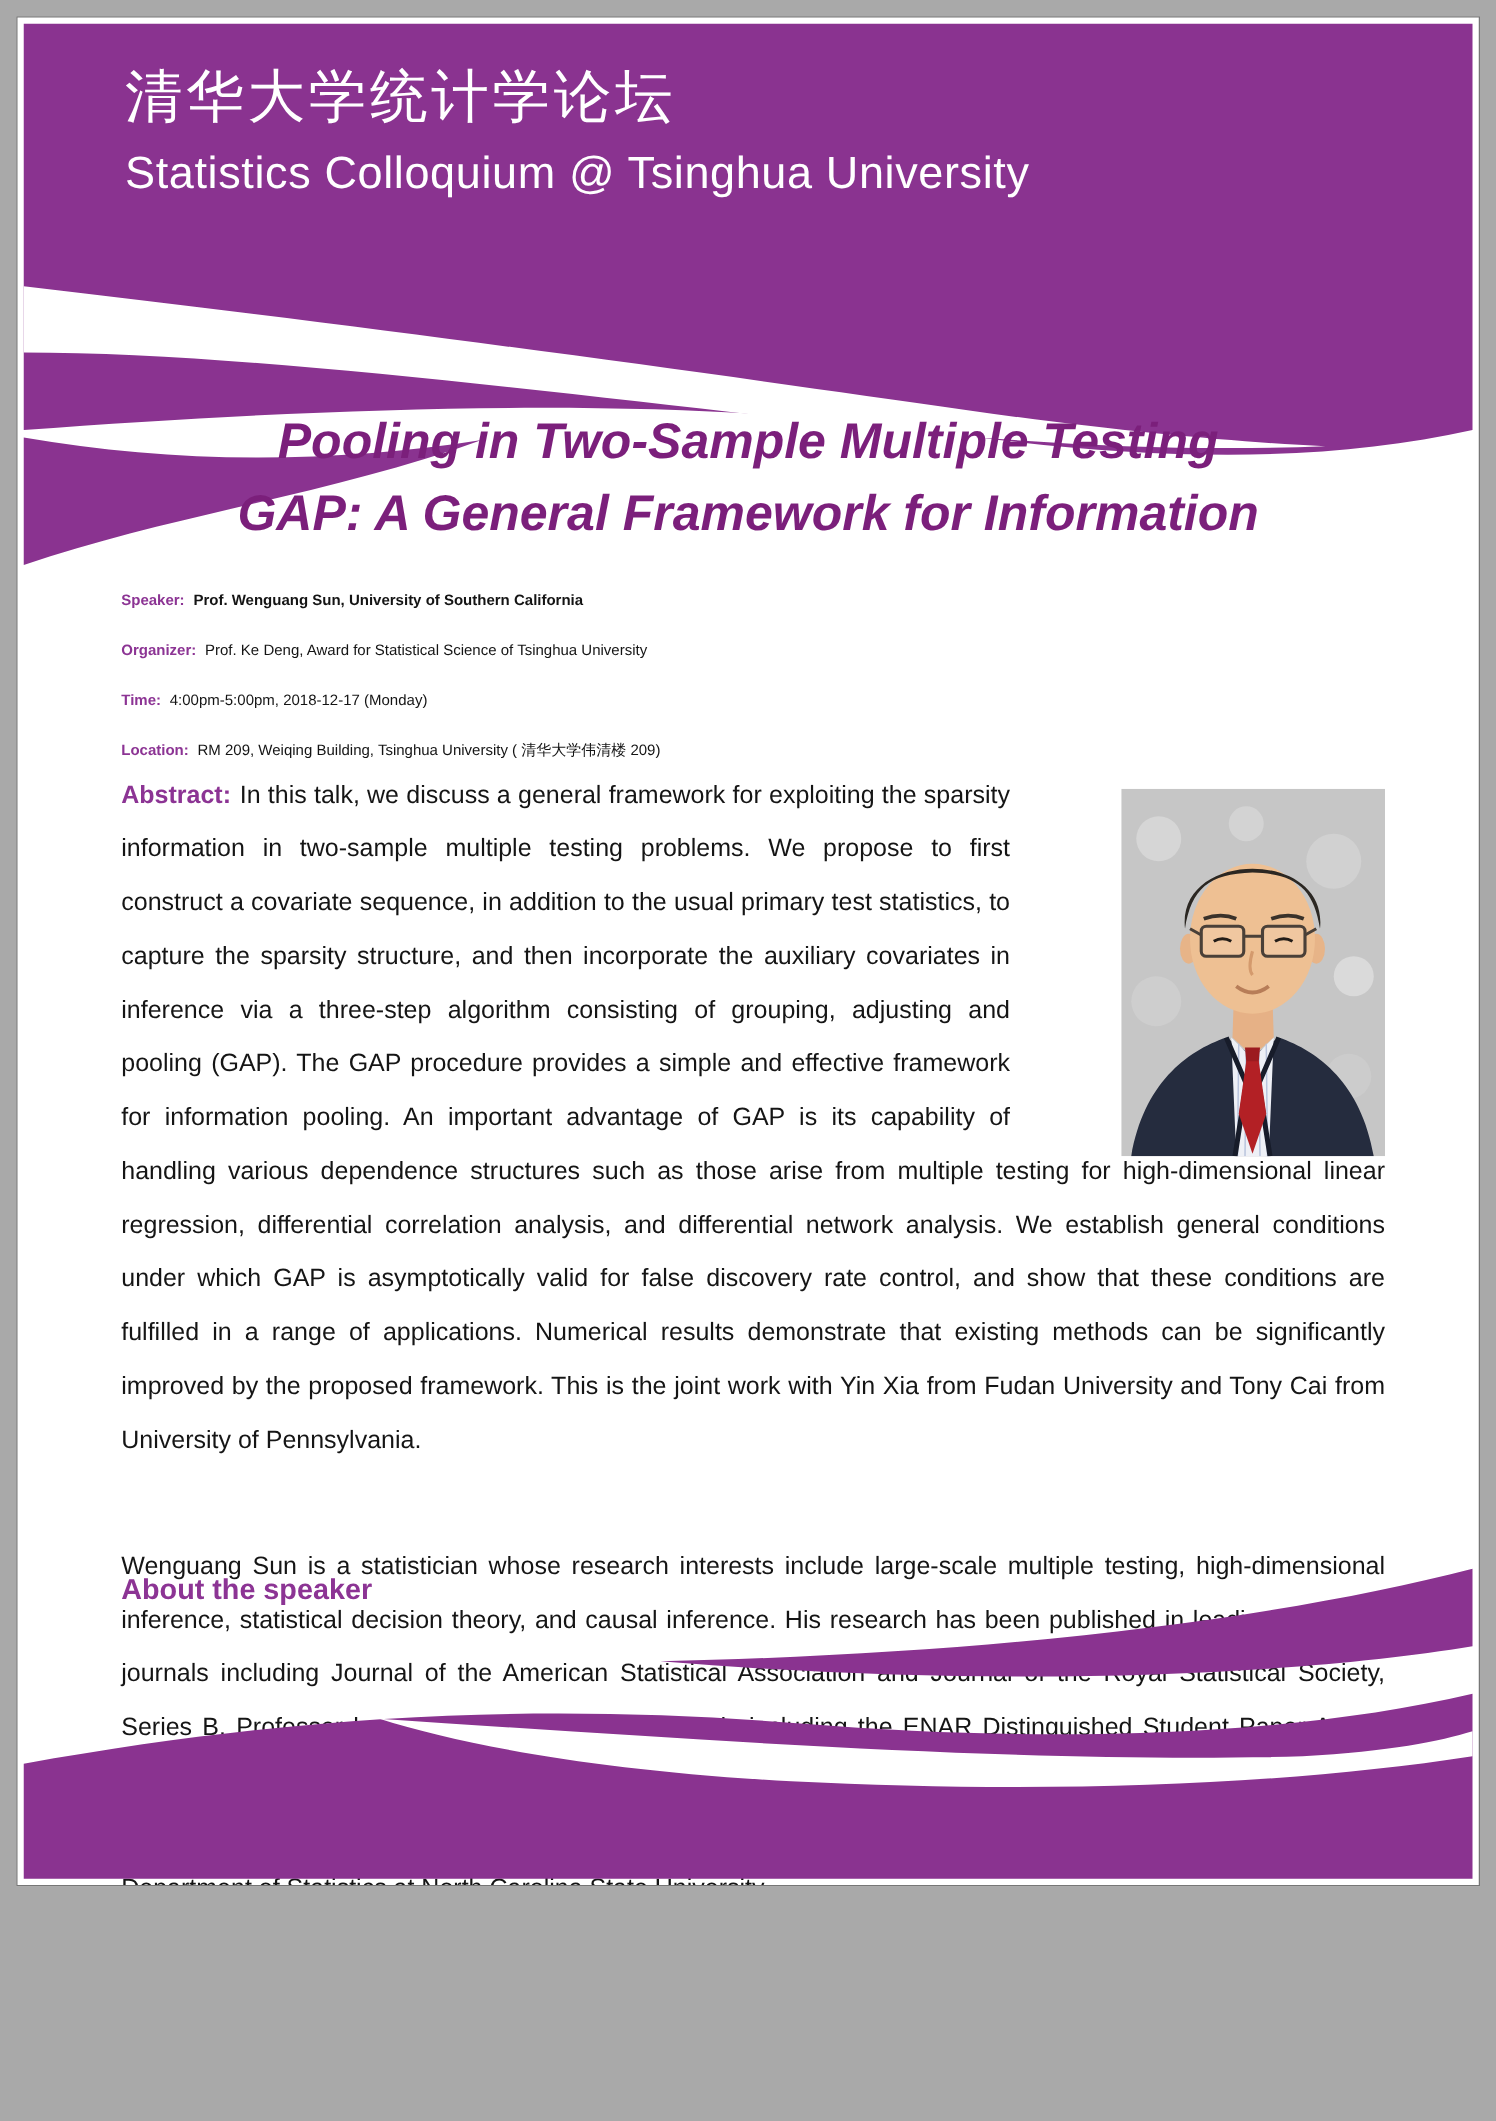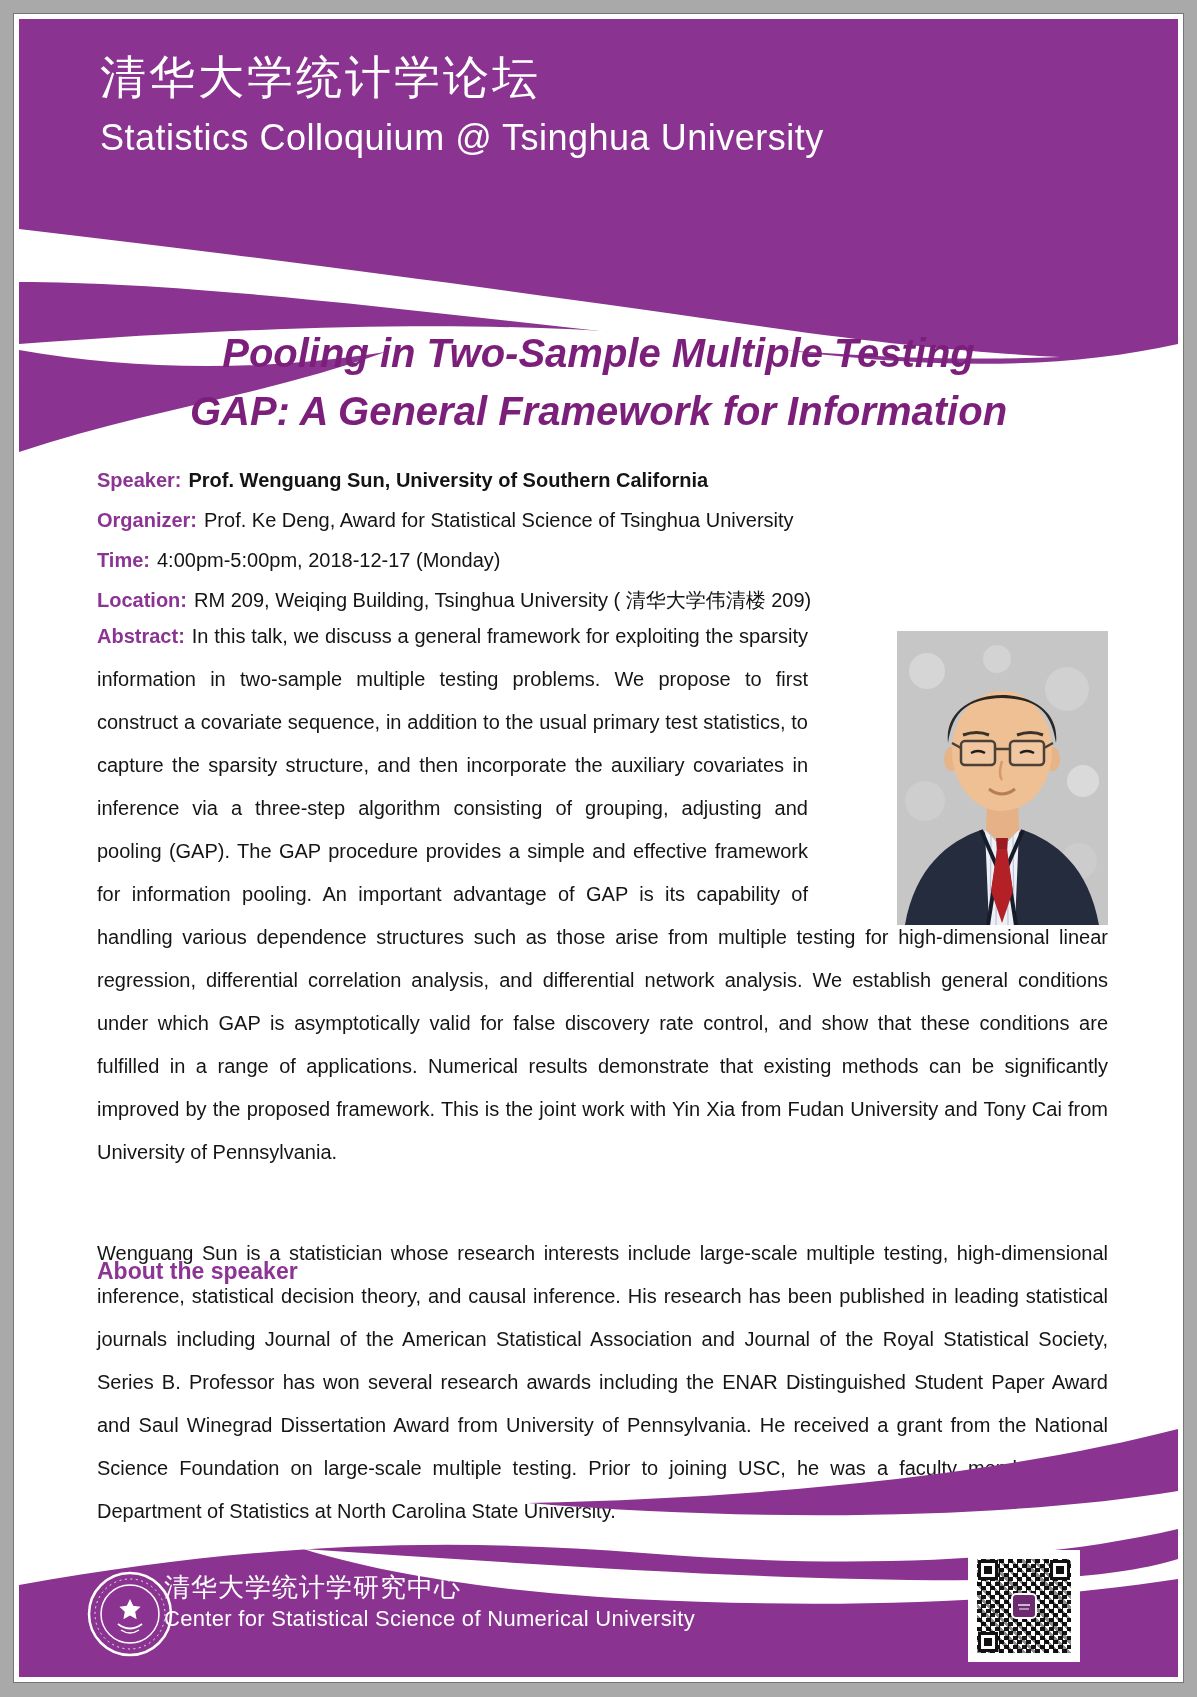--- a/index.html
+++ b/index.html
@@ -2,39 +2,39 @@
 <html style="--purple: #8a3390; --title: #7b1f7b; --label: #8c3494;"><head>
 <meta charset="utf-8">
 <style>
   html,body { margin:0; padding:0; }
   body {
     width:1197px; height:1697px; position:relative;
     background:#a9a9a9;
     font-family:"Liberation Sans","DejaVu Sans",sans-serif;
   }
   .poster {
-    position:absolute; left:13px; top:13px; width:1171px; height:1670px;
+    position:absolute; left:13px; top:13px; width:1171px; height:1496px;
     background:#ffffff; border:1px solid #767676; box-sizing:border-box;
     overflow:hidden;
   }
   
   .hdr-wave { position:absolute; left:0; top:0; width:1169px; height:460px; display:block; }
   .pp { fill:var(--purple); }
   .pw { fill:#ffffff; }
   .hdr-text { position:absolute; left:86px; top:34px; color:#fff; }
   .hdr-zh { font-size:46px; letter-spacing:3px; font-weight:400; line-height:58px; }
   .hdr-en { font-size:36px; font-weight:300; letter-spacing:0.5px; line-height:52px; margin-top:6px; }
   
   .talk-title {
     position:absolute; left:0; right:0; top:310px; margin:0;
     text-align:center; font-style:italic; font-weight:bold;
     font-size:40px; line-height:58px; color:var(--title);
   }
   
-  .info { position:absolute; left:83px; top:454px; width:1011px; font-size:20px; color:#141414; }
+  .info { position:absolute; left:83px; top:454px; width:1011px; font-size:12px; color:#141414; }
   .info .row { margin:0 0 16px 0; line-height:24px; }
   .lbl { color:var(--label); font-weight:bold; margin-right:7px; }
   .val-bold { font-weight:bold; }
   
   .abstract {
     position:absolute; left:83px; top:601px; width:1011px; margin:0;
     font-size:20px; line-height:43px; text-align:justify; color:#151515;
   }
   .photo-float {
     float:right; width:300px; height:300px; padding-top:16px; box-sizing:border-box;

